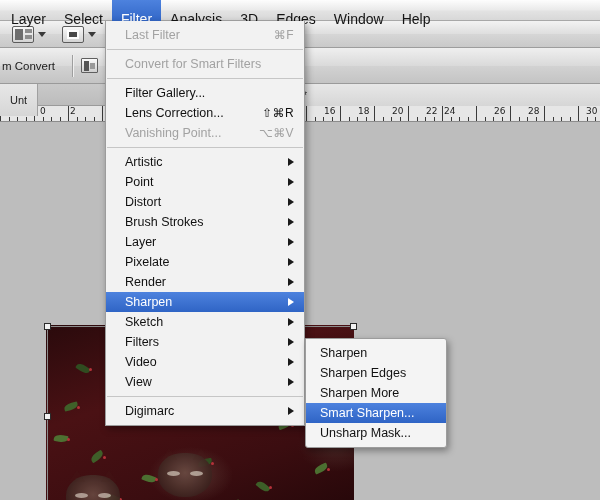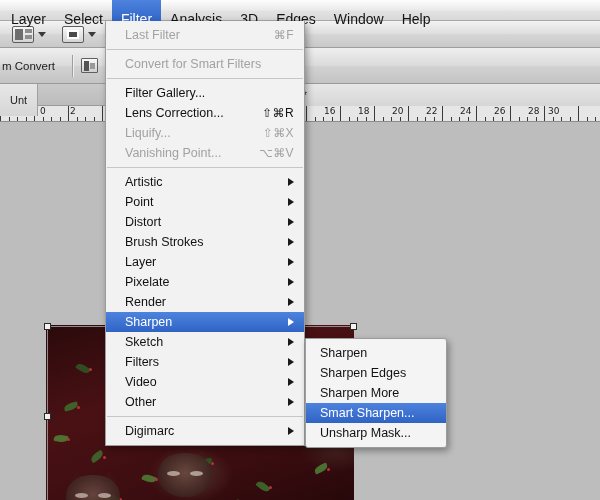--- a/index.html
+++ b/index.html
@@ -378,24 +378,24 @@
   </div>
 
   <div class="ruler" id="ruler">
       <span class="ruler-num" style="left: 10px;">2</span>
       <span class="ruler-num" style="left: 40px;">0</span>
       <span class="ruler-num" style="left: 70px;">2</span>
       <span class="ruler-num" style="left: 324px;">16</span>
       <span class="ruler-num" style="left: 358px;">18</span>
       <span class="ruler-num" style="left: 392px;">20</span>
       <span class="ruler-num" style="left: 426px;">22</span>
-      <span class="ruler-num" style="left: 460px;">24</span>
+      <span class="ruler-num" style="left: 444px;">24</span>
       <span class="ruler-num" style="left: 494px;">26</span>
       <span class="ruler-num" style="left: 528px;">28</span>
-      <span class="ruler-num" style="left: 548px;">30</span>
+      <span class="ruler-num" style="left: 586px;">30</span>
       <span class="ruler-tick" style="left: 0px; height: 15px;"></span>
       <span class="ruler-tick" style="left: 9px; height: 4px;"></span>
       <span class="ruler-tick" style="left: 17px; height: 4px;"></span>
       <span class="ruler-tick" style="left: 26px; height: 4px;"></span>
       <span class="ruler-tick" style="left: 34px; height: 15px;"></span>
       <span class="ruler-tick" style="left: 43px; height: 4px;"></span>
       <span class="ruler-tick" style="left: 51px; height: 4px;"></span>
       <span class="ruler-tick" style="left: 60px; height: 4px;"></span>
       <span class="ruler-tick" style="left: 68px; height: 15px;"></span>
       <span class="ruler-tick" style="left: 77px; height: 4px;"></span>
@@ -531,24 +531,20 @@
       </div>
       <div class="sep"></div>
       <div class="mi">
         <span class="label">Filter Gallery...</span>
       </div>
       <div class="mi">
         <span class="label">Lens Correction...</span>
         <span class="short">⇧⌘R</span>
       </div>
       <div class="mi disabled">
-        <span class="label">Liquify...</span>
-        <span class="short">⇧⌘X</span>
-      </div>
-      <div class="mi disabled">
         <span class="label">Vanishing Point...</span>
         <span class="short">⌥⌘V</span>
       </div>
       <div class="sep"></div>
       <div class="mi">
         <span class="label">Artistic</span>
         <span class="arrow"></span>
       </div>
       <div class="mi">
         <span class="label">Point</span>
@@ -584,21 +580,21 @@
       </div>
       <div class="mi">
         <span class="label">Filters</span>
         <span class="arrow"></span>
       </div>
       <div class="mi">
         <span class="label">Video</span>
         <span class="arrow"></span>
       </div>
       <div class="mi">
-        <span class="label">Other</span>
+        <span class="label">View</span>
         <span class="arrow"></span>
       </div>
       <div class="sep"></div>
       <div class="mi">
         <span class="label">Digimarc</span>
         <span class="arrow"></span>
       </div>
     </div>
 
   <div class="submenu" id="sharpen-submenu">

